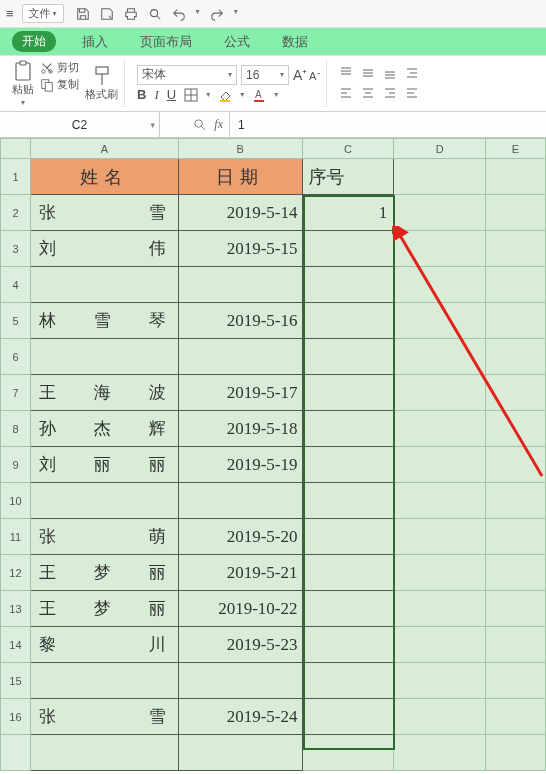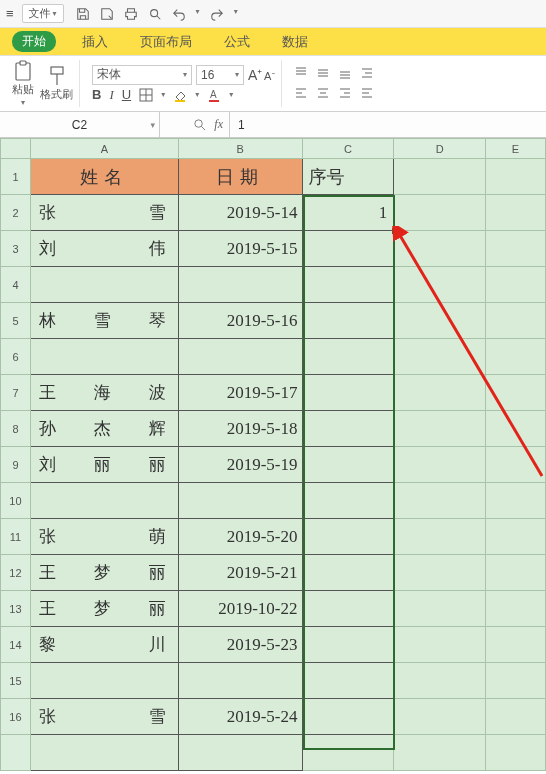--- a/index.html
+++ b/index.html
@@ -6,21 +6,21 @@
   body { background: #fff; width: 546px; height: 774px; overflow: hidden; position: relative; }
 
   
   .titlebar { height: 28px; background: #f7f7f7; display: flex; align-items: center; padding: 0 6px; gap: 8px; font-size: 12px; color: #444; border-bottom: 1px solid #e0e0e0; }
   .titlebar .menu-icon { font-size: 13px; color: #555; }
   .titlebar .file-btn { background: #fff; border: 1px solid #ccc; border-radius: 2px; padding: 1px 6px; display: flex; align-items: center; gap: 2px; font-size: 11px; color: #555; }
   .titlebar .qat { display: flex; gap: 10px; margin-left: 4px; color: #666; font-size: 13px; }
   .titlebar .qat span svg { width: 14px; height: 14px; }
 
   
-  .tabbar { height: 28px; background: #fde047; display: flex; align-items: center; gap: 20px; padding: 0 12px; font-size: 13px; color: #555; border-bottom: 1px solid #e0e0e0; }
+  .tabbar { height: 28px; background: #86efac; display: flex; align-items: center; gap: 20px; padding: 0 12px; font-size: 13px; color: #555; border-bottom: 1px solid #e0e0e0; }
   .tabbar .tab { cursor: pointer; padding: 2px 6px; }
   .tabbar .tab.active { background: #2e9b47; color: #fff; border-radius: 10px; padding: 2px 10px; font-size: 12px; }
 
   
   .ribbon { height: 56px; background: #fff; display: flex; align-items: stretch; border-bottom: 1px solid #d0d0d0; padding: 4px 6px; gap: 6px; font-size: 11px; color: #555; }
   .ribbon-group { display: flex; flex-direction: column; justify-content: center; gap: 2px; border-right: 1px solid #e4e4e4; padding: 0 6px; }
   .ribbon-group:last-child { border-right: none; }
   .paste-col { display: flex; flex-direction: column; align-items: center; justify-content: center; gap: 0px; }
   .paste-col .icon-big { font-size: 18px; }
   .paste-col .lbl { font-size: 11px; display: flex; align-items: center; gap: 1px; flex-direction: column; }
@@ -135,20 +135,37 @@
       <span class="icon-big">
         <svg width="20" height="22" viewBox="0 0 20 22">
             <rect x="3" y="3" width="14" height="17" rx="1" fill="none" stroke="#666" stroke-width="1.2"></rect>
             <rect x="7" y="1" width="6" height="4" rx="1" fill="#fff" stroke="#666" stroke-width="1.2"></rect>
           </svg>
       </span>
       <span class="lbl">
           <span>粘贴</span>
           <span class="caret">▾</span>
         </span>
+    </div>
+    <div class="clip-sub">
+      <div class="row">
+        <svg width="14" height="14" viewBox="0 0 16 16">
+            <path stroke="#666" stroke-width="1.2" fill="none" d="M3 3l10 10M13 3 7 9"></path>
+            <circle cx="4" cy="12" r="2" fill="none" stroke="#666"></circle>
+            <circle cx="12" cy="12" r="2" fill="none" stroke="#666"></circle>
+          </svg>
+        <span>剪切</span>
+      </div>
+      <div class="row">
+        <svg width="14" height="14" viewBox="0 0 16 16">
+            <rect x="2" y="2" width="8" height="10" fill="none" stroke="#666"></rect>
+            <rect x="6" y="5" width="8" height="10" fill="#fff" stroke="#666"></rect>
+          </svg>
+        <span>复制</span>
+      </div>
     </div>
     <div class="paste-col">
       <span class="icon-big">
         <svg width="20" height="22" viewBox="0 0 20 22">
             <rect x="4" y="2" width="12" height="7" fill="none" stroke="#666" stroke-width="1.2"></rect>
             <path stroke="#666" stroke-width="1.2" d="M10 9v11"></path>
           </svg>
       </span>
       <span class="lbl">格式刷</span>
     </div>

